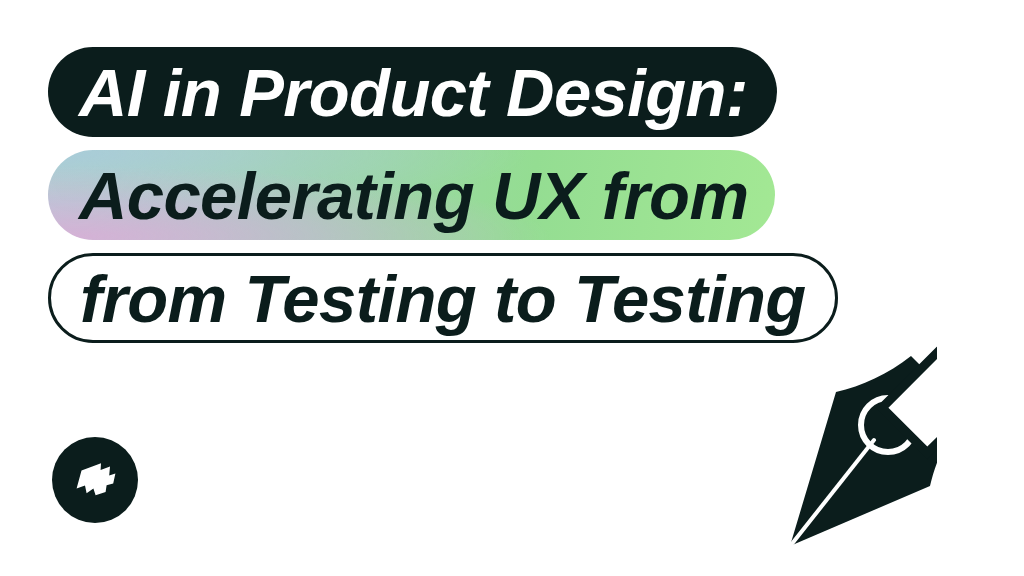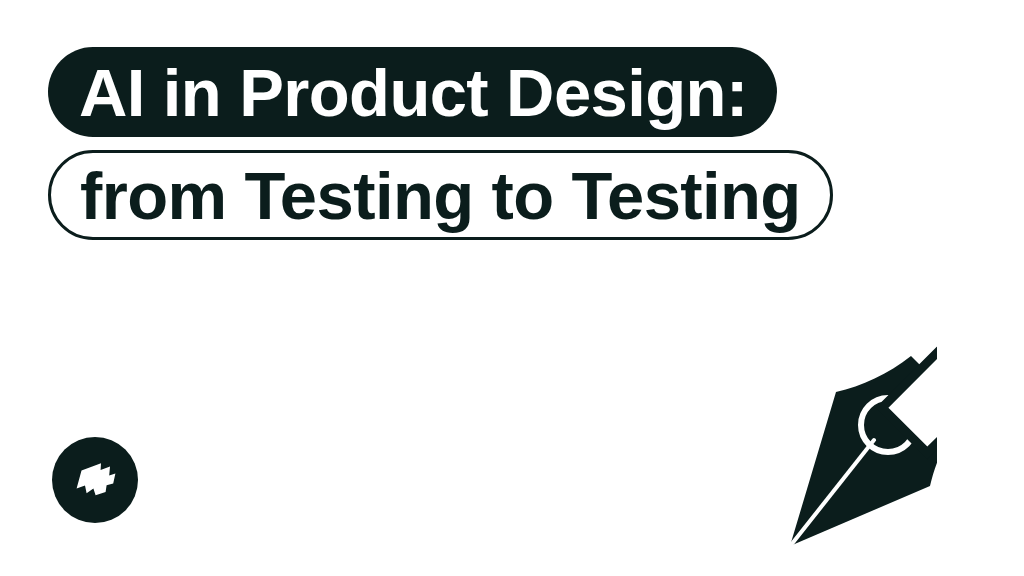--- a/index.html
+++ b/index.html
@@ -14,20 +14,21 @@
     font-family: "Liberation Sans", sans-serif;
     overflow: hidden;
   }
 
   #canvas {
     position: relative;
     width: 937px;
     height: 576px;
     background: #ffffff;
     overflow: hidden;
+    font-style: italic;
   }
 
   
   .title-stack {
     position: absolute;
     left: 48px;
     top: 47px;
     display: flex;
     flex-direction: column;
     gap: 13px;
@@ -115,20 +116,23 @@
 <body>
 
 <div id="canvas">
 
   <div class="title-stack">
 
     <div class="pill pill-dark">
       <span class="pill-text">AI in Product Design:</span>
     </div>
 
+    <div class="pill pill-gradient">
+      <span class="pill-text">Accelerating UX from</span>
+    </div>
 
     <div class="pill pill-outline">
       <span class="pill-text">from Testing to Testing</span>
     </div>
 
   </div>
 
   <div class="brand-badge">
     <span>
       <svg width="48" height="44" viewBox="0 0 48 44" aria-hidden="true">

